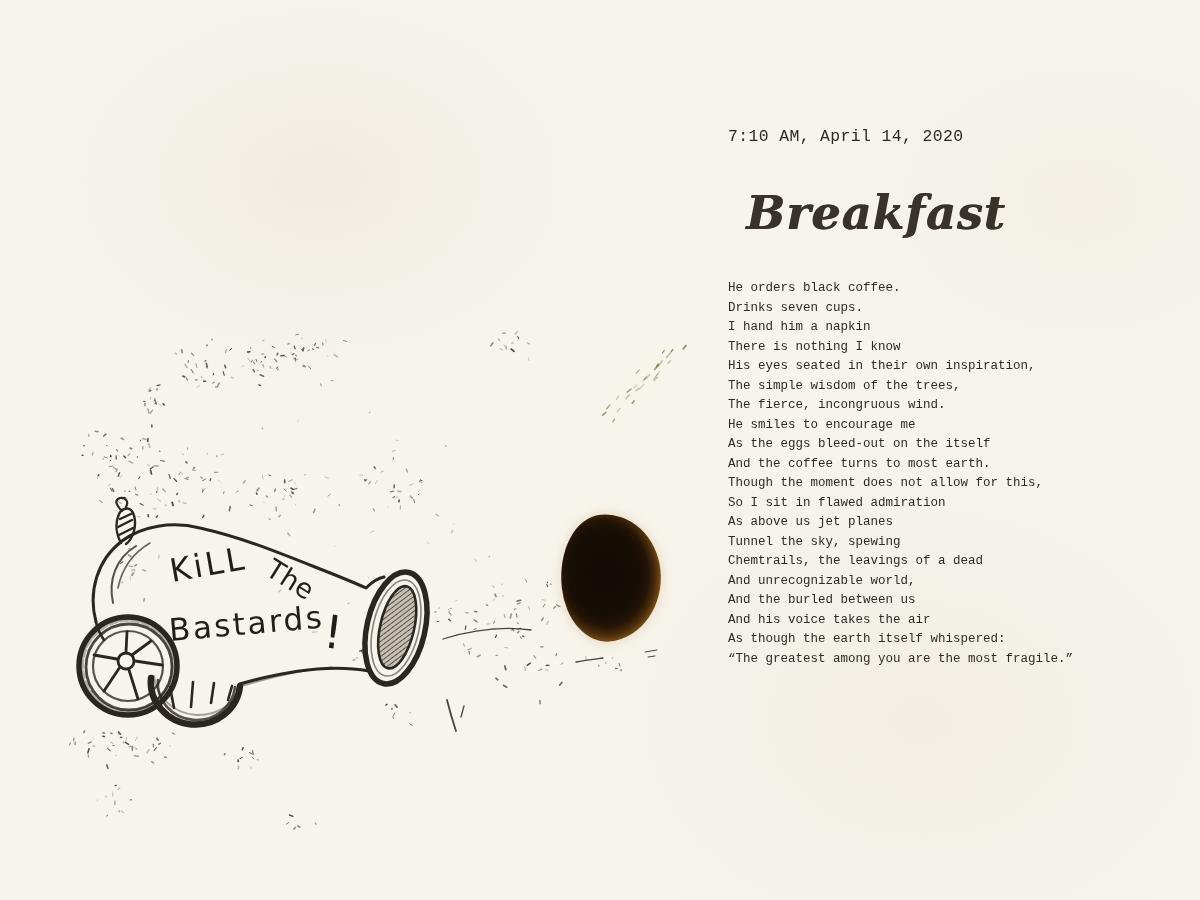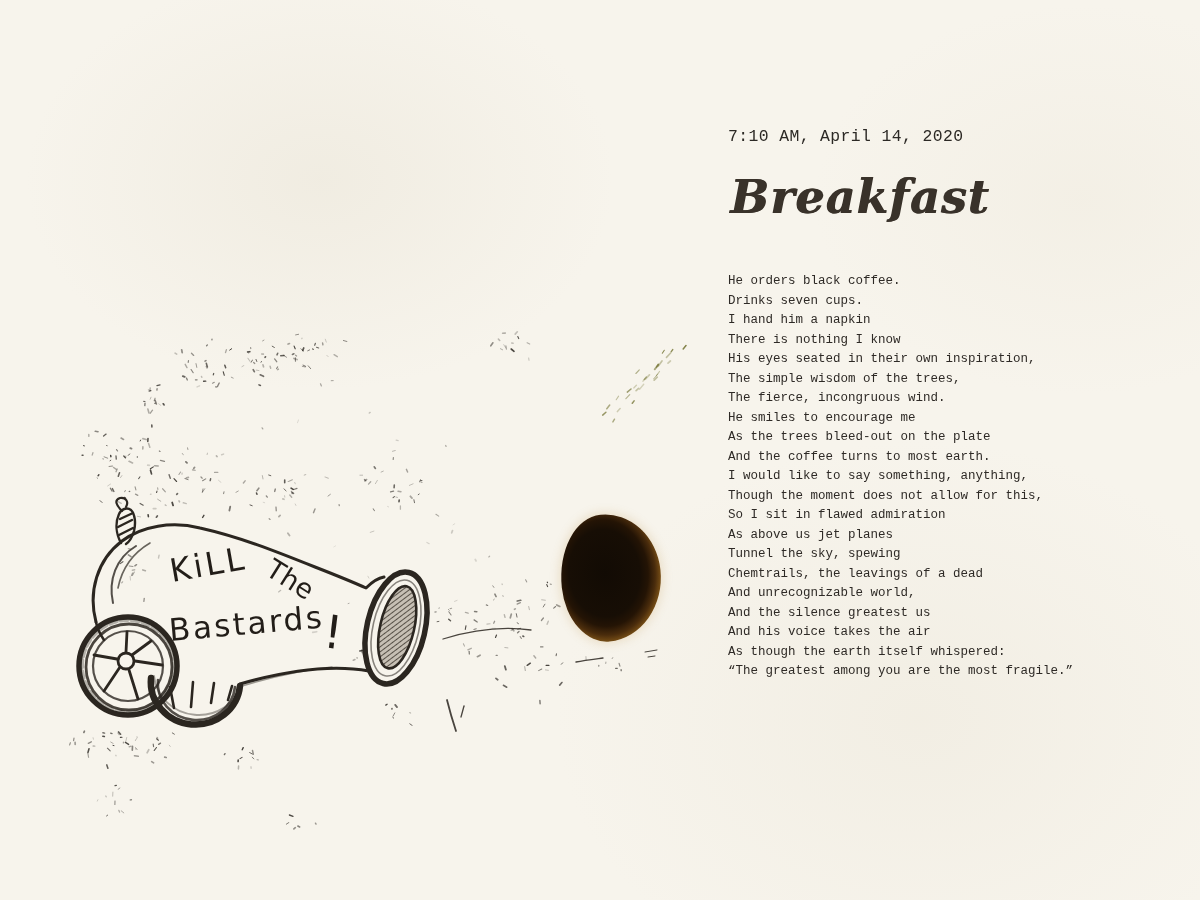--- a/index.html
+++ b/index.html
@@ -13,26 +13,26 @@
     font-family:"Liberation Mono", monospace;
   }
   .art{position:absolute;left:0;top:0;width:1200px;height:900px;}
   .hand{font-family:"DejaVu Sans", sans-serif;fill:#221d18;stroke:none;}
   .timestamp{
     position:absolute;left:728px;top:127px;
     font:16.4px/1.2 "Liberation Mono", monospace;
     color:#2c2925;letter-spacing:.4px;white-space:pre;
   }
   .title{
-    position:absolute;left:730px;top:172px;margin:0;
+    position:absolute;left:730px;top:172px;margin:16px;
     font-family:"DejaVu Serif", serif;font-style:italic;font-weight:700;
     font-size:46px;line-height:1.1;color:#39322a;letter-spacing:1px;
     text-shadow:0.8px 0 0 #39322a;
   }
-  .poem{position:absolute;left:728px;top:272px;width:440px;}
+  .poem{position:absolute;left:728px;top:279px;width:440px;}
   .poem-line{
     font:12.5px/19.5px "Liberation Mono", monospace;
     color:#2e2a26;white-space:pre;
   }
   .burn-hole{
     position:absolute;left:561px;top:514px;width:100px;height:127px;
     transform:rotate(-6deg);
     border-radius:46% 54% 58% 42% / 54% 48% 52% 46%;
     background:radial-gradient(ellipse at 44% 46%,
       #120b04 0%, #170e05 45%, #241405 55%,
@@ -609,28 +609,27 @@
 
   <div class="poem">
       <div class="poem-line">He orders black coffee.</div>
       <div class="poem-line">Drinks seven cups.</div>
       <div class="poem-line">I hand him a napkin</div>
       <div class="poem-line">There is nothing I know</div>
       <div class="poem-line">His eyes seated in their own inspiration,</div>
       <div class="poem-line">The simple wisdom of the trees,</div>
       <div class="poem-line">The fierce, incongruous wind.</div>
       <div class="poem-line">He smiles to encourage me</div>
-      <div class="poem-line">As the trees bleed-out on the plate</div>
+      <div class="poem-line">As the eggs bleed-out on the itself</div>
       <div class="poem-line">And the coffee turns to most earth.</div>
-      <div class="poem-line">I would like to say something, anything,</div>
       <div class="poem-line">Though the moment does not allow for this,</div>
       <div class="poem-line">So I sit in flawed admiration</div>
       <div class="poem-line">As above us jet planes</div>
       <div class="poem-line">Tunnel the sky, spewing</div>
       <div class="poem-line">Chemtrails, the leavings of a dead</div>
       <div class="poem-line">And unrecognizable world,</div>
-      <div class="poem-line">And the silence greatest us</div>
+      <div class="poem-line">And the burled between us</div>
       <div class="poem-line">And his voice takes the air</div>
       <div class="poem-line">As though the earth itself whispered:</div>
       <div class="poem-line">“The greatest among you are the most fragile.”</div>
     </div>
 
 </div>
 
 </body></html>

